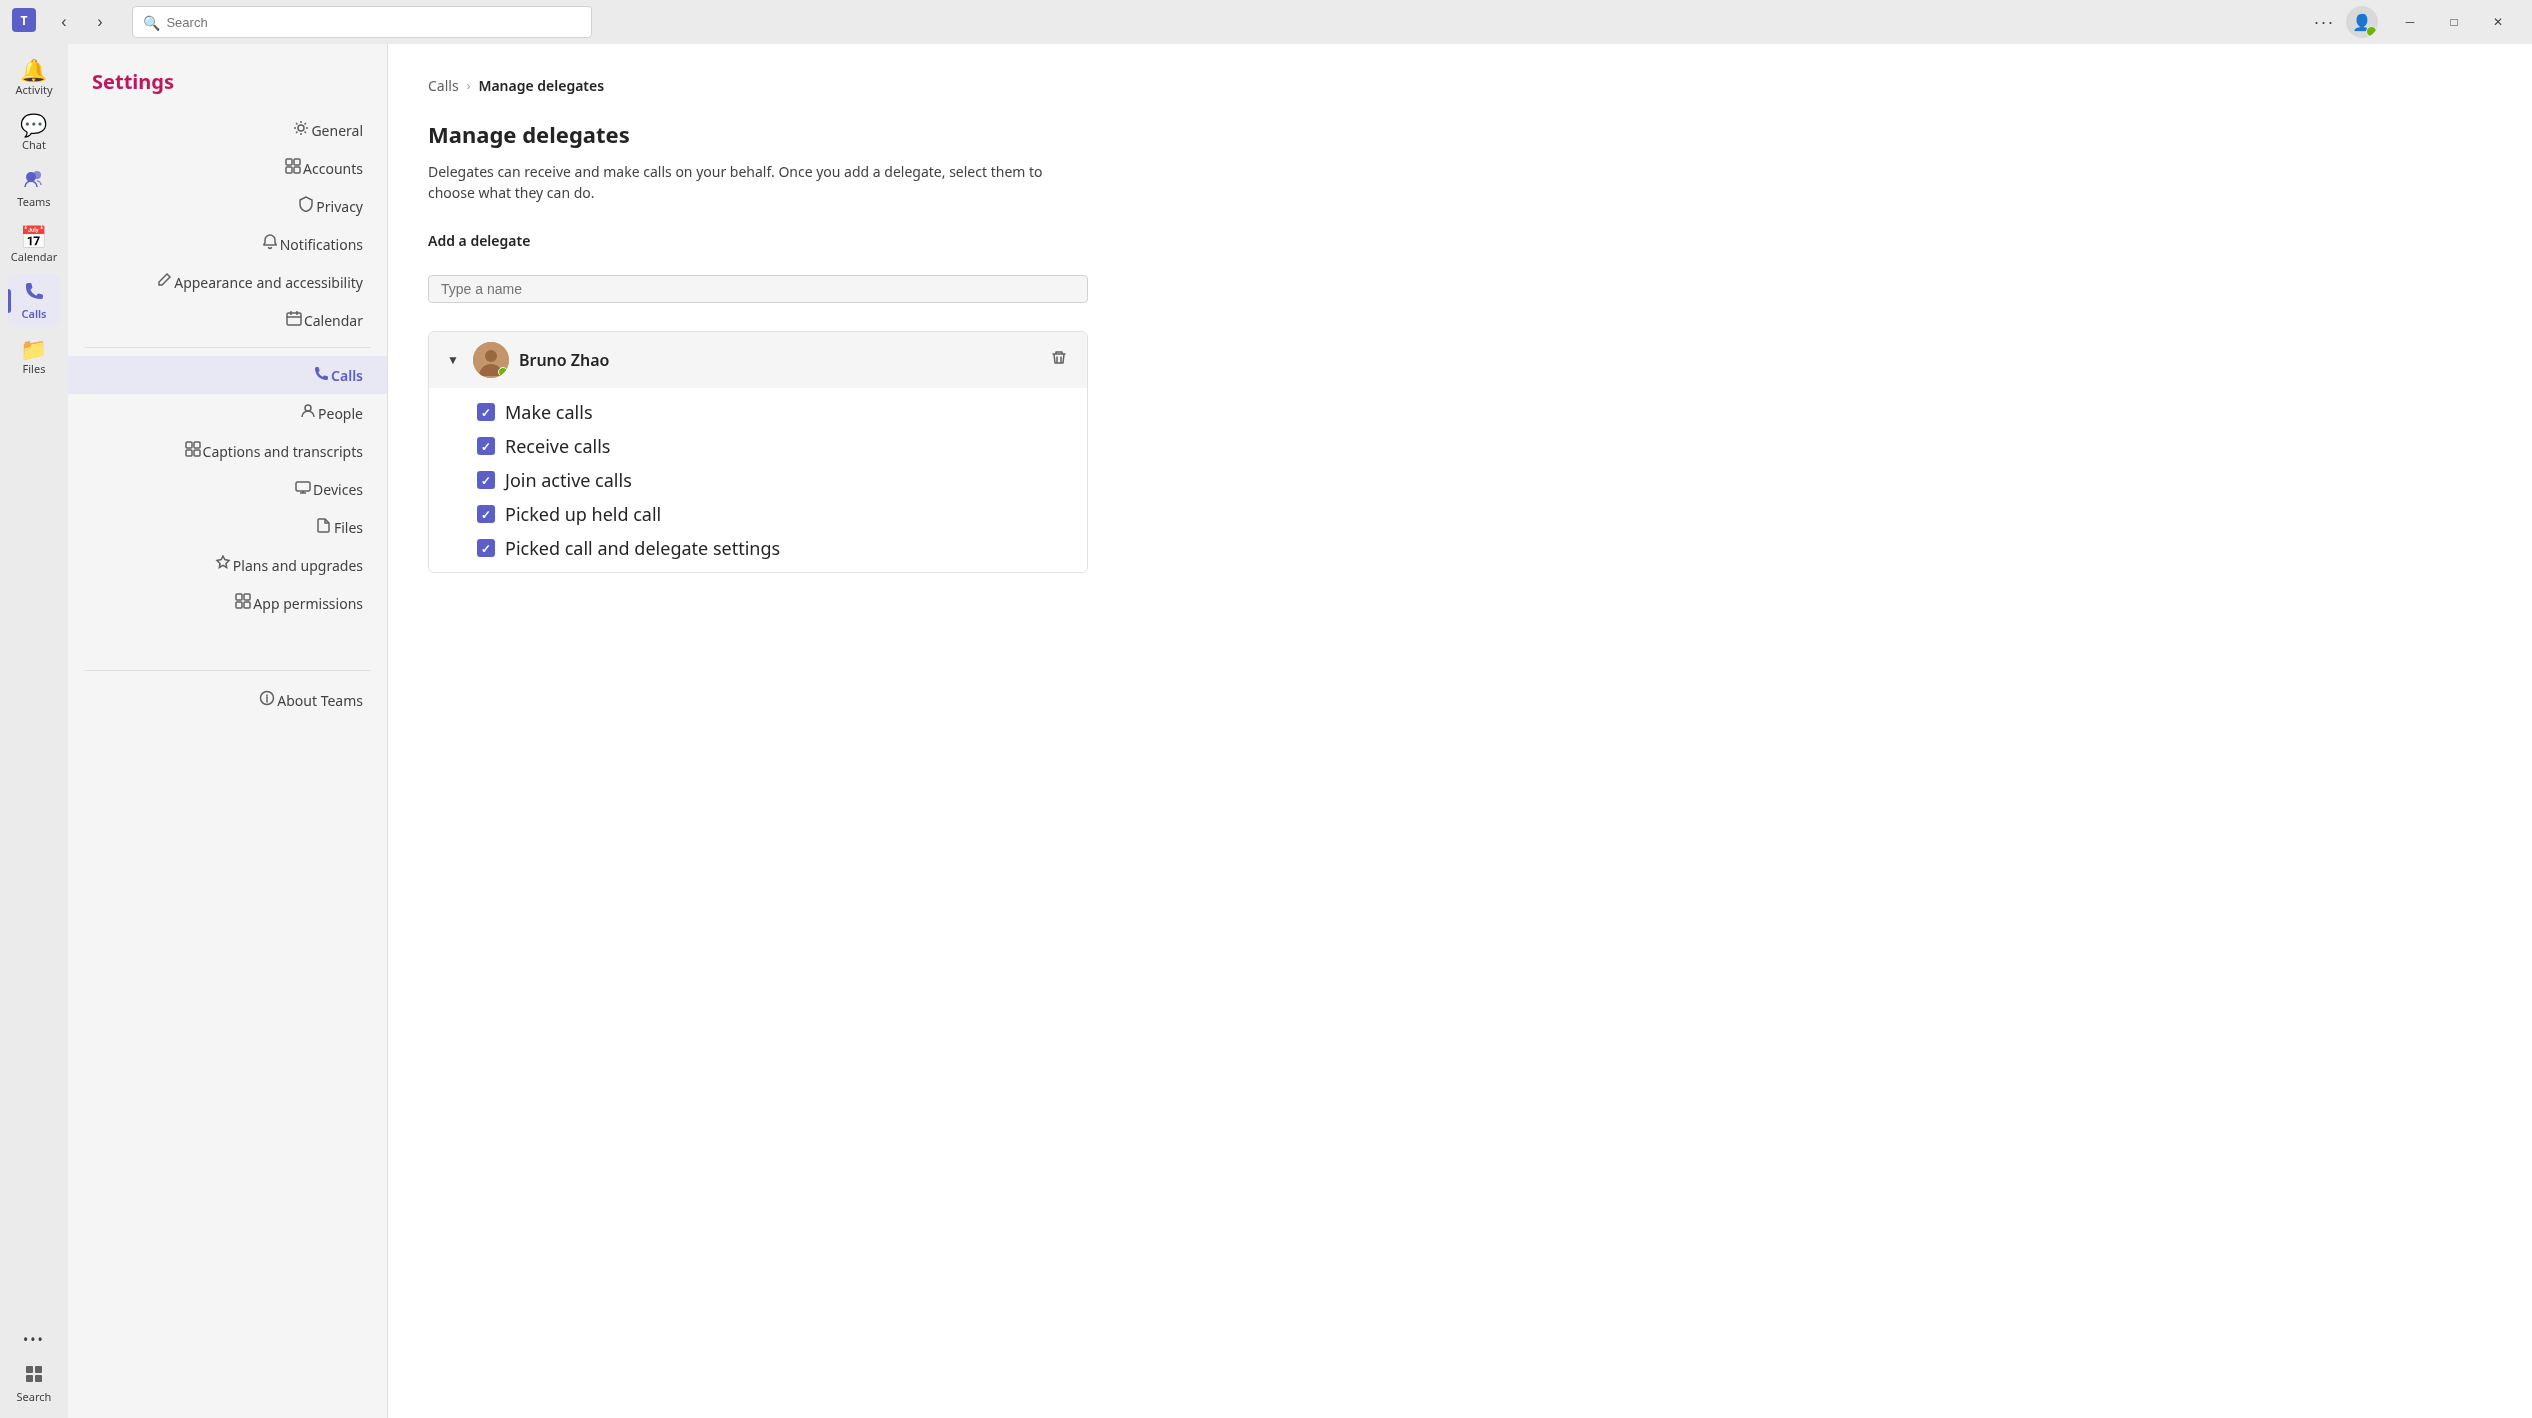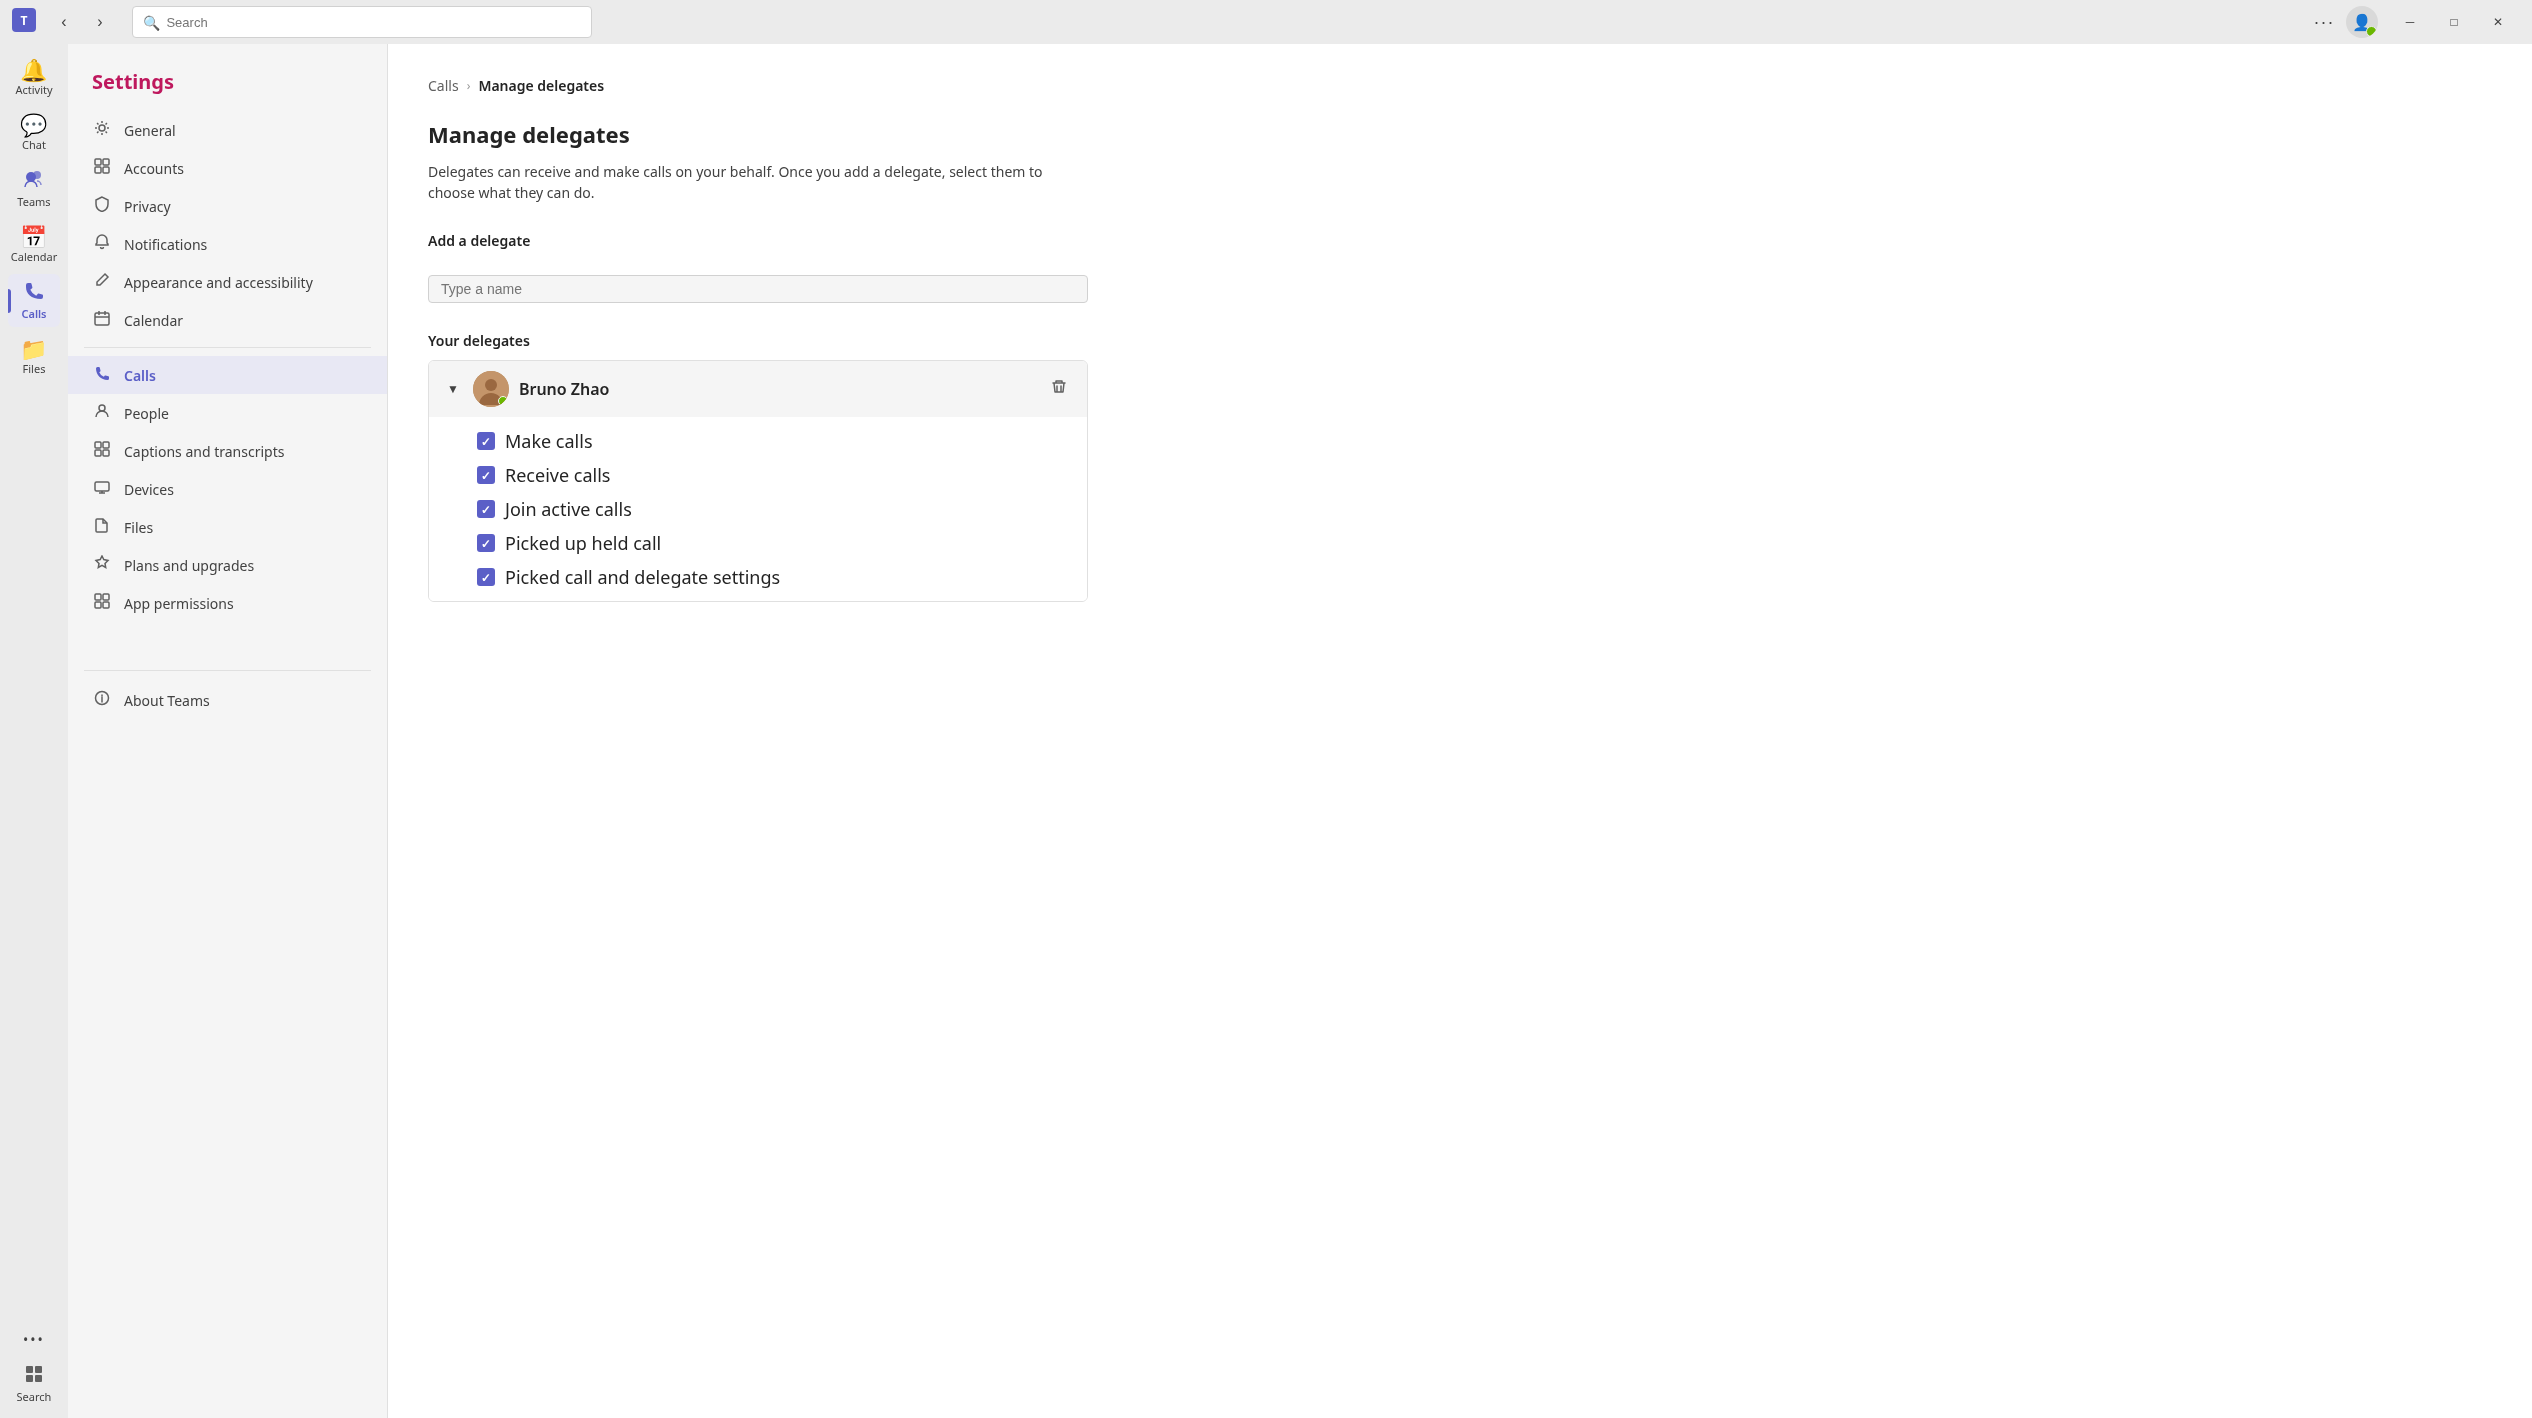--- a/index.html
+++ b/index.html
@@ -107,23 +107,24 @@
       flex-shrink: 0;
       padding: 16px 0;
     }
     .settings-title {
       font-size: 20px; font-weight: 700;
       padding: 8px 24px 16px;
       color: #be185d;
     }
     .settings-nav-item {
       display: flex; align-items: center;
-      padding: 8px 24px; gap: 12px;
+      padding: 8px 24px; gap: 0;
       cursor: pointer; color: #424242;
       border-radius: 0;
+      justify-content: flex-end;
     }
     .settings-nav-item.active { background: #e8e8f4; color: #5b5fc7; font-weight: 600; }
     .settings-nav-item.active .nav-icon { color: #5b5fc7; }
     .nav-icon { font-size: 16px; width: 20px; text-align: center; color: #616161; }
     .settings-separator { height: 1px; background: #e0e0e0; margin: 8px 16px; }
 
     
     .main-content {
       flex: 1;
       background: #fff;
@@ -467,21 +468,20 @@
     <h1 class="page-title">Manage delegates</h1>
 
     
     <p class="page-description">Delegates can receive and make calls on your behalf. Once you add a delegate, select them to choose what they can do.</p>
 
     
     <div class="section-label">Add a delegate</div>
     <input class="add-delegate-input" type="text" placeholder="Type a name" style="">
 
     
-    <div class="your-delegates-label">Your delegates</div>
 
     
     <div class="delegate-card">
       <div class="delegate-header">
         <button class="chevron-btn">▼</button>
         <div class="delegate-avatar">
           <div class="delegate-avatar-face">
             <svg width="36" height="36" viewBox="0 0 36 36" fill="none">
               <circle cx="18" cy="18" r="18" fill="#c4956a"></circle>
               <circle cx="18" cy="14" r="6" fill="#9a6840"></circle>

